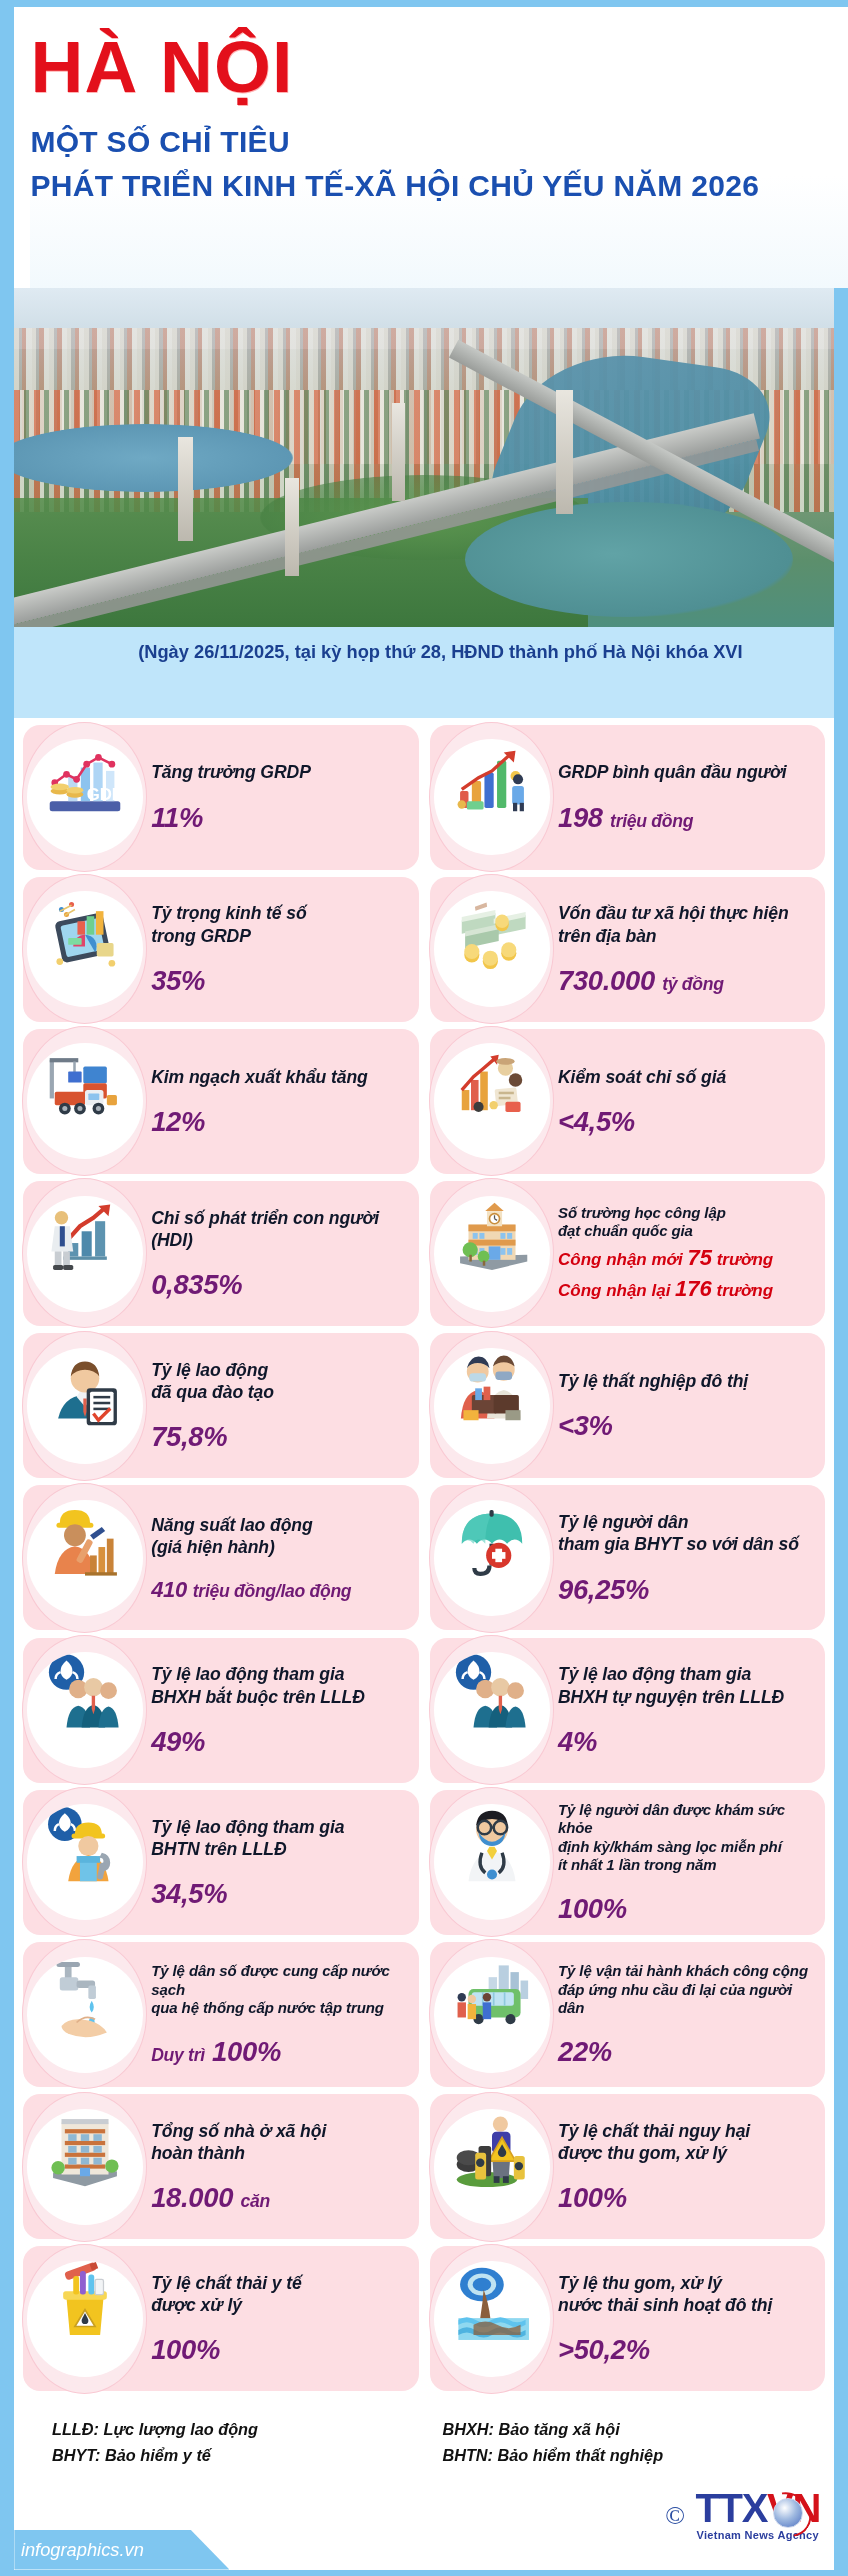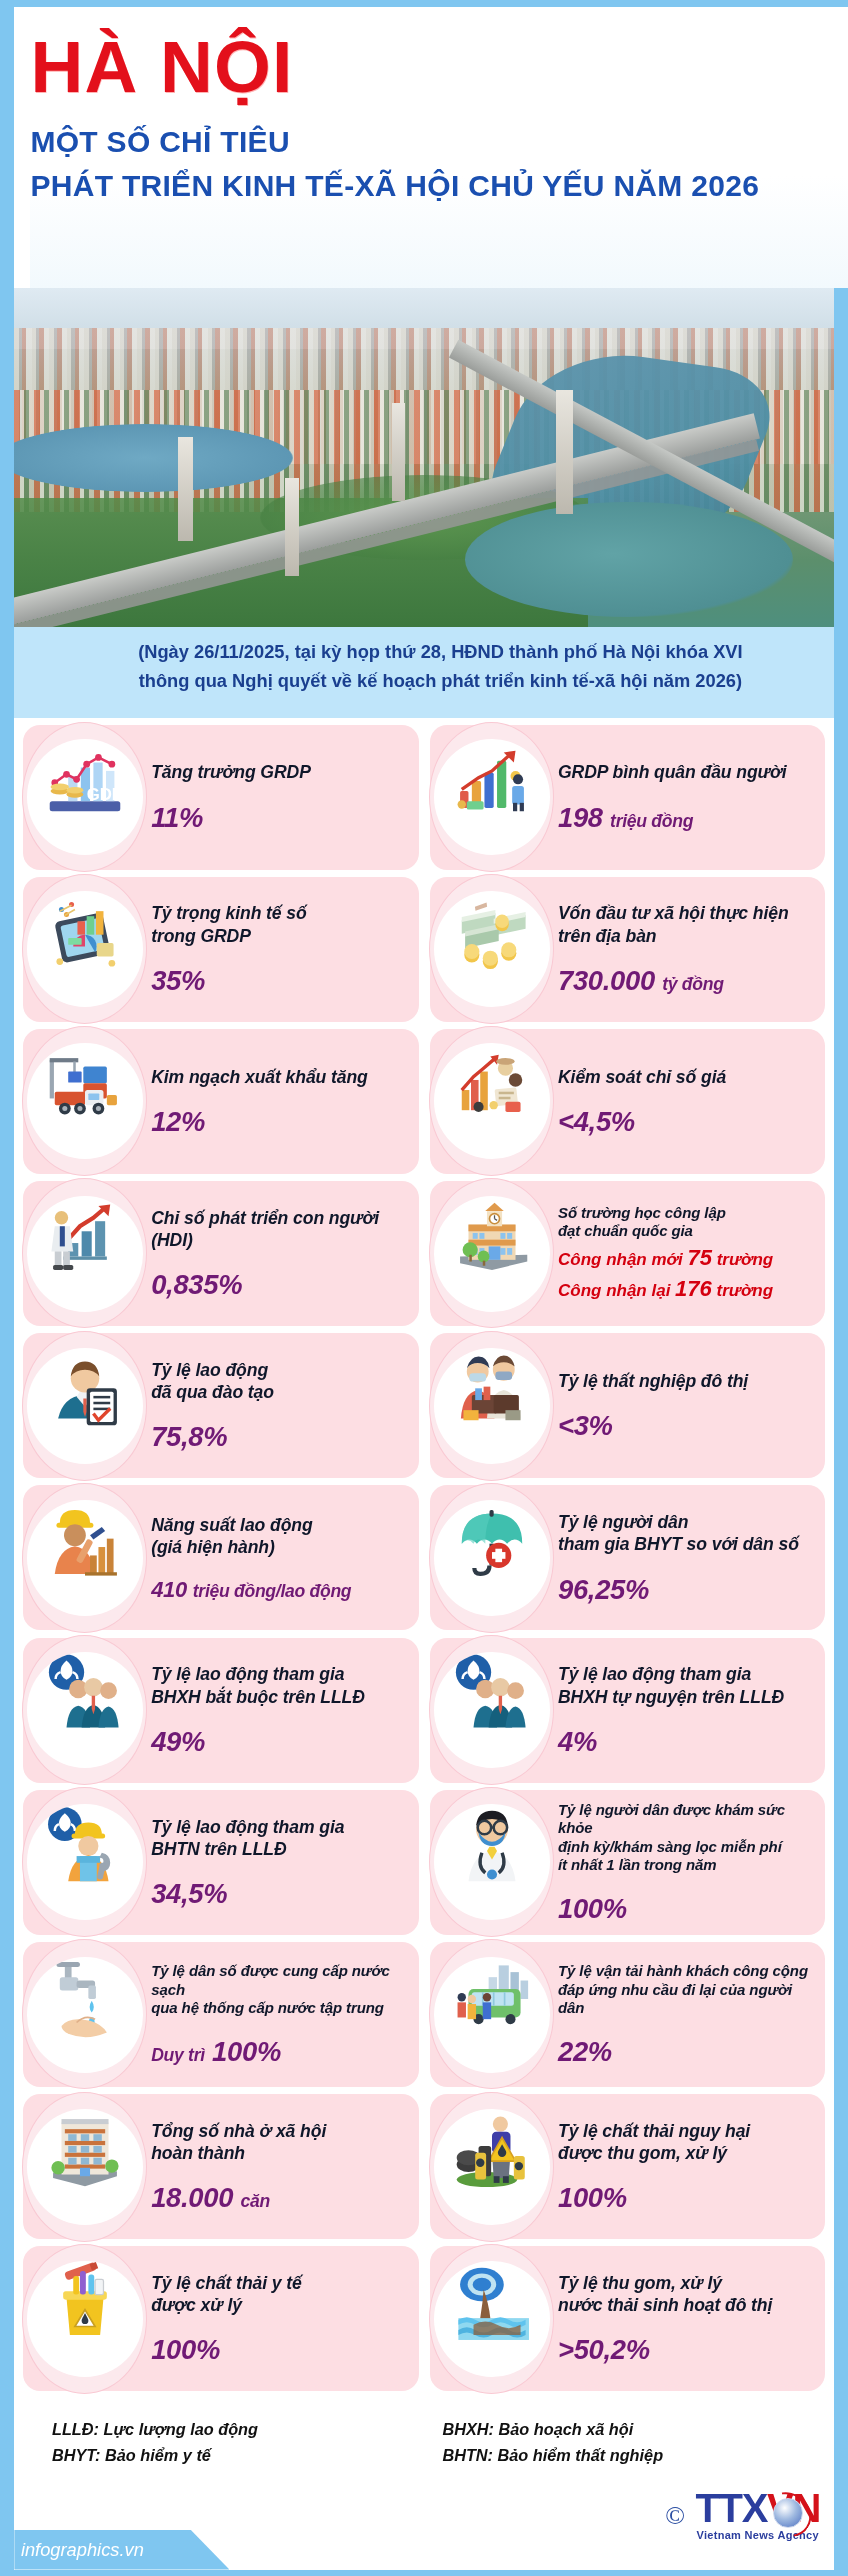--- a/index.html
+++ b/index.html
@@ -190,21 +190,20 @@
     <div class="ph-road"></div>
         <div class="ph-road2"></div>
     <div class="ph-tower" style="left:20%;top:44%;width:14.4px;height:104px;"></div>
     <div class="ph-tower" style="left:66%;top:30%;width:17px;height:124px;"></div>
     <div class="ph-tower" style="left:46%;top:34%;width:13px;height:98px;"></div>
     <div class="ph-tower" style="left:33%;top:56%;width:14.4px;height:98px;"></div>
   </div>
 
   <div class="caption">
     <div class="line">(Ngày 26/11/2025, tại kỳ họp thứ 28, HĐND thành phố Hà Nội khóa XVI</div>
-    <div class="line">thông qua Nghị quyết về kế hoạch phát triển kinh tế-xã hội năm 2026)</div>
   </div>
 
   <div class="grid" id="grid">
         <div class="row">
           <div class="card">
             <div class="halo"></div>
             <div class="iconwrap">
               <svg viewBox="0 0 100 100">
                 <rect x="8" y="74" width="84" height="12" rx="3" fill="#4b5fa8"></rect>
                 <rect x="30" y="44" width="11" height="30" fill="#bcd9f2"></rect>
@@ -771,21 +770,21 @@
           </div>
         </div>
       </div>
 
   <div class="legend">
     <div class="col">
       <div class="li">LLLĐ: Lực lượng lao động</div>
       <div class="li">BHYT: Bảo hiểm y tế</div>
     </div>
     <div class="col">
-      <div class="li">BHXH: Bảo hoạch xã hội</div>
+      <div class="li">BHXH: Bảo tăng xã hội</div>
       <div class="li">BHTN: Bảo hiểm thất nghiệp</div>
     </div>
   </div>
 
   <div class="footer">
     <div class="ribbon">
       <span>infographics.vn</span>
     </div>
     <div class="ttxvn">
       <div class="copy">©</div>

